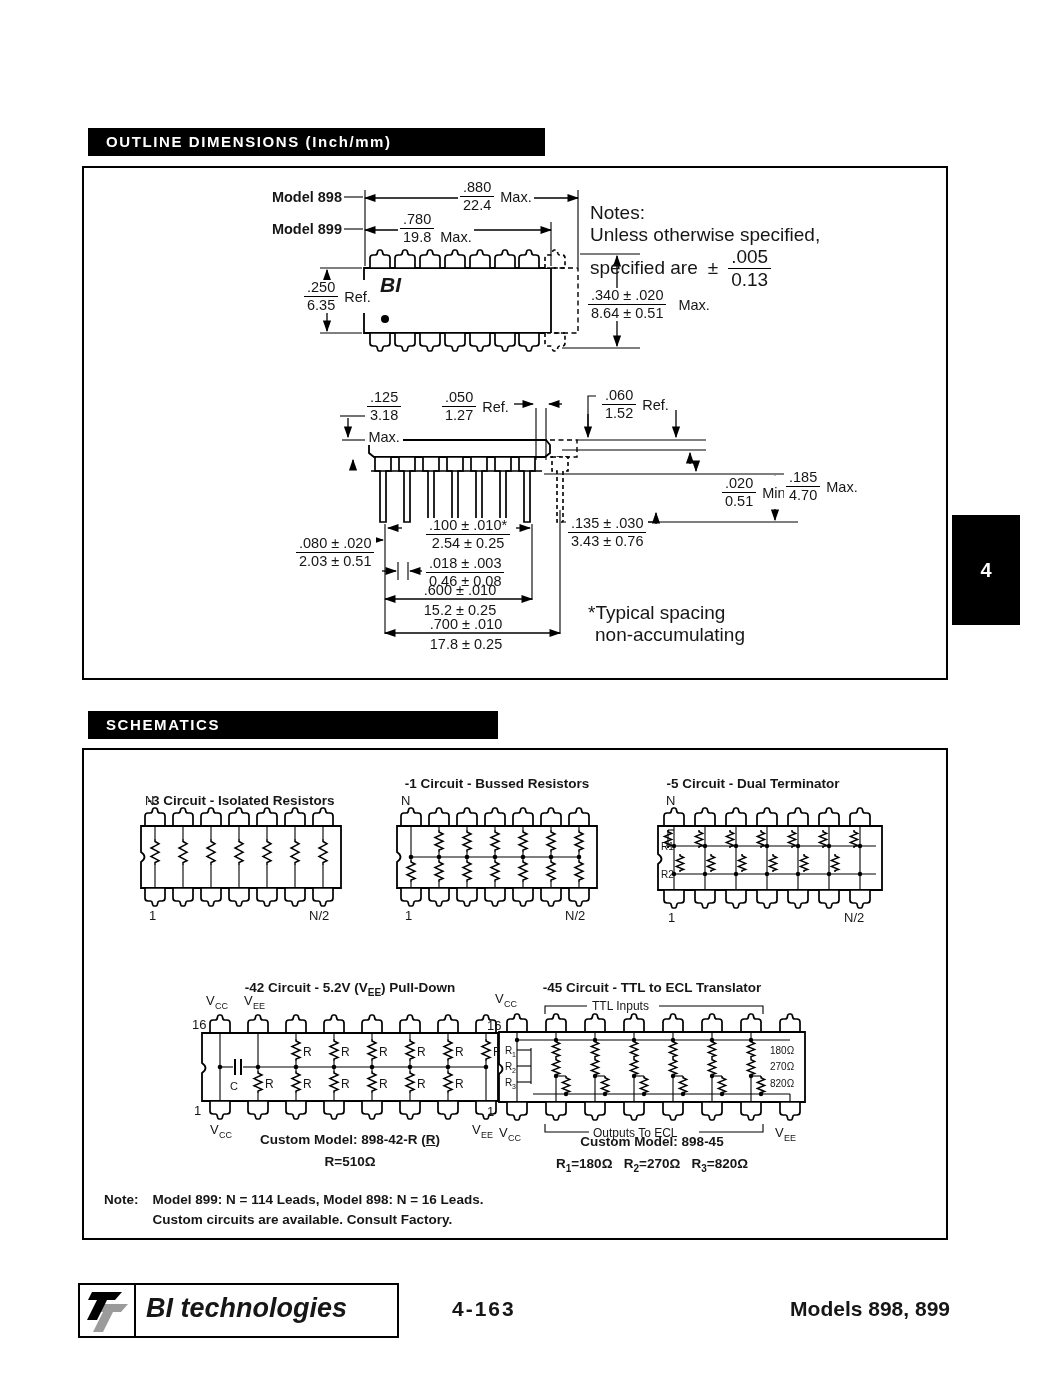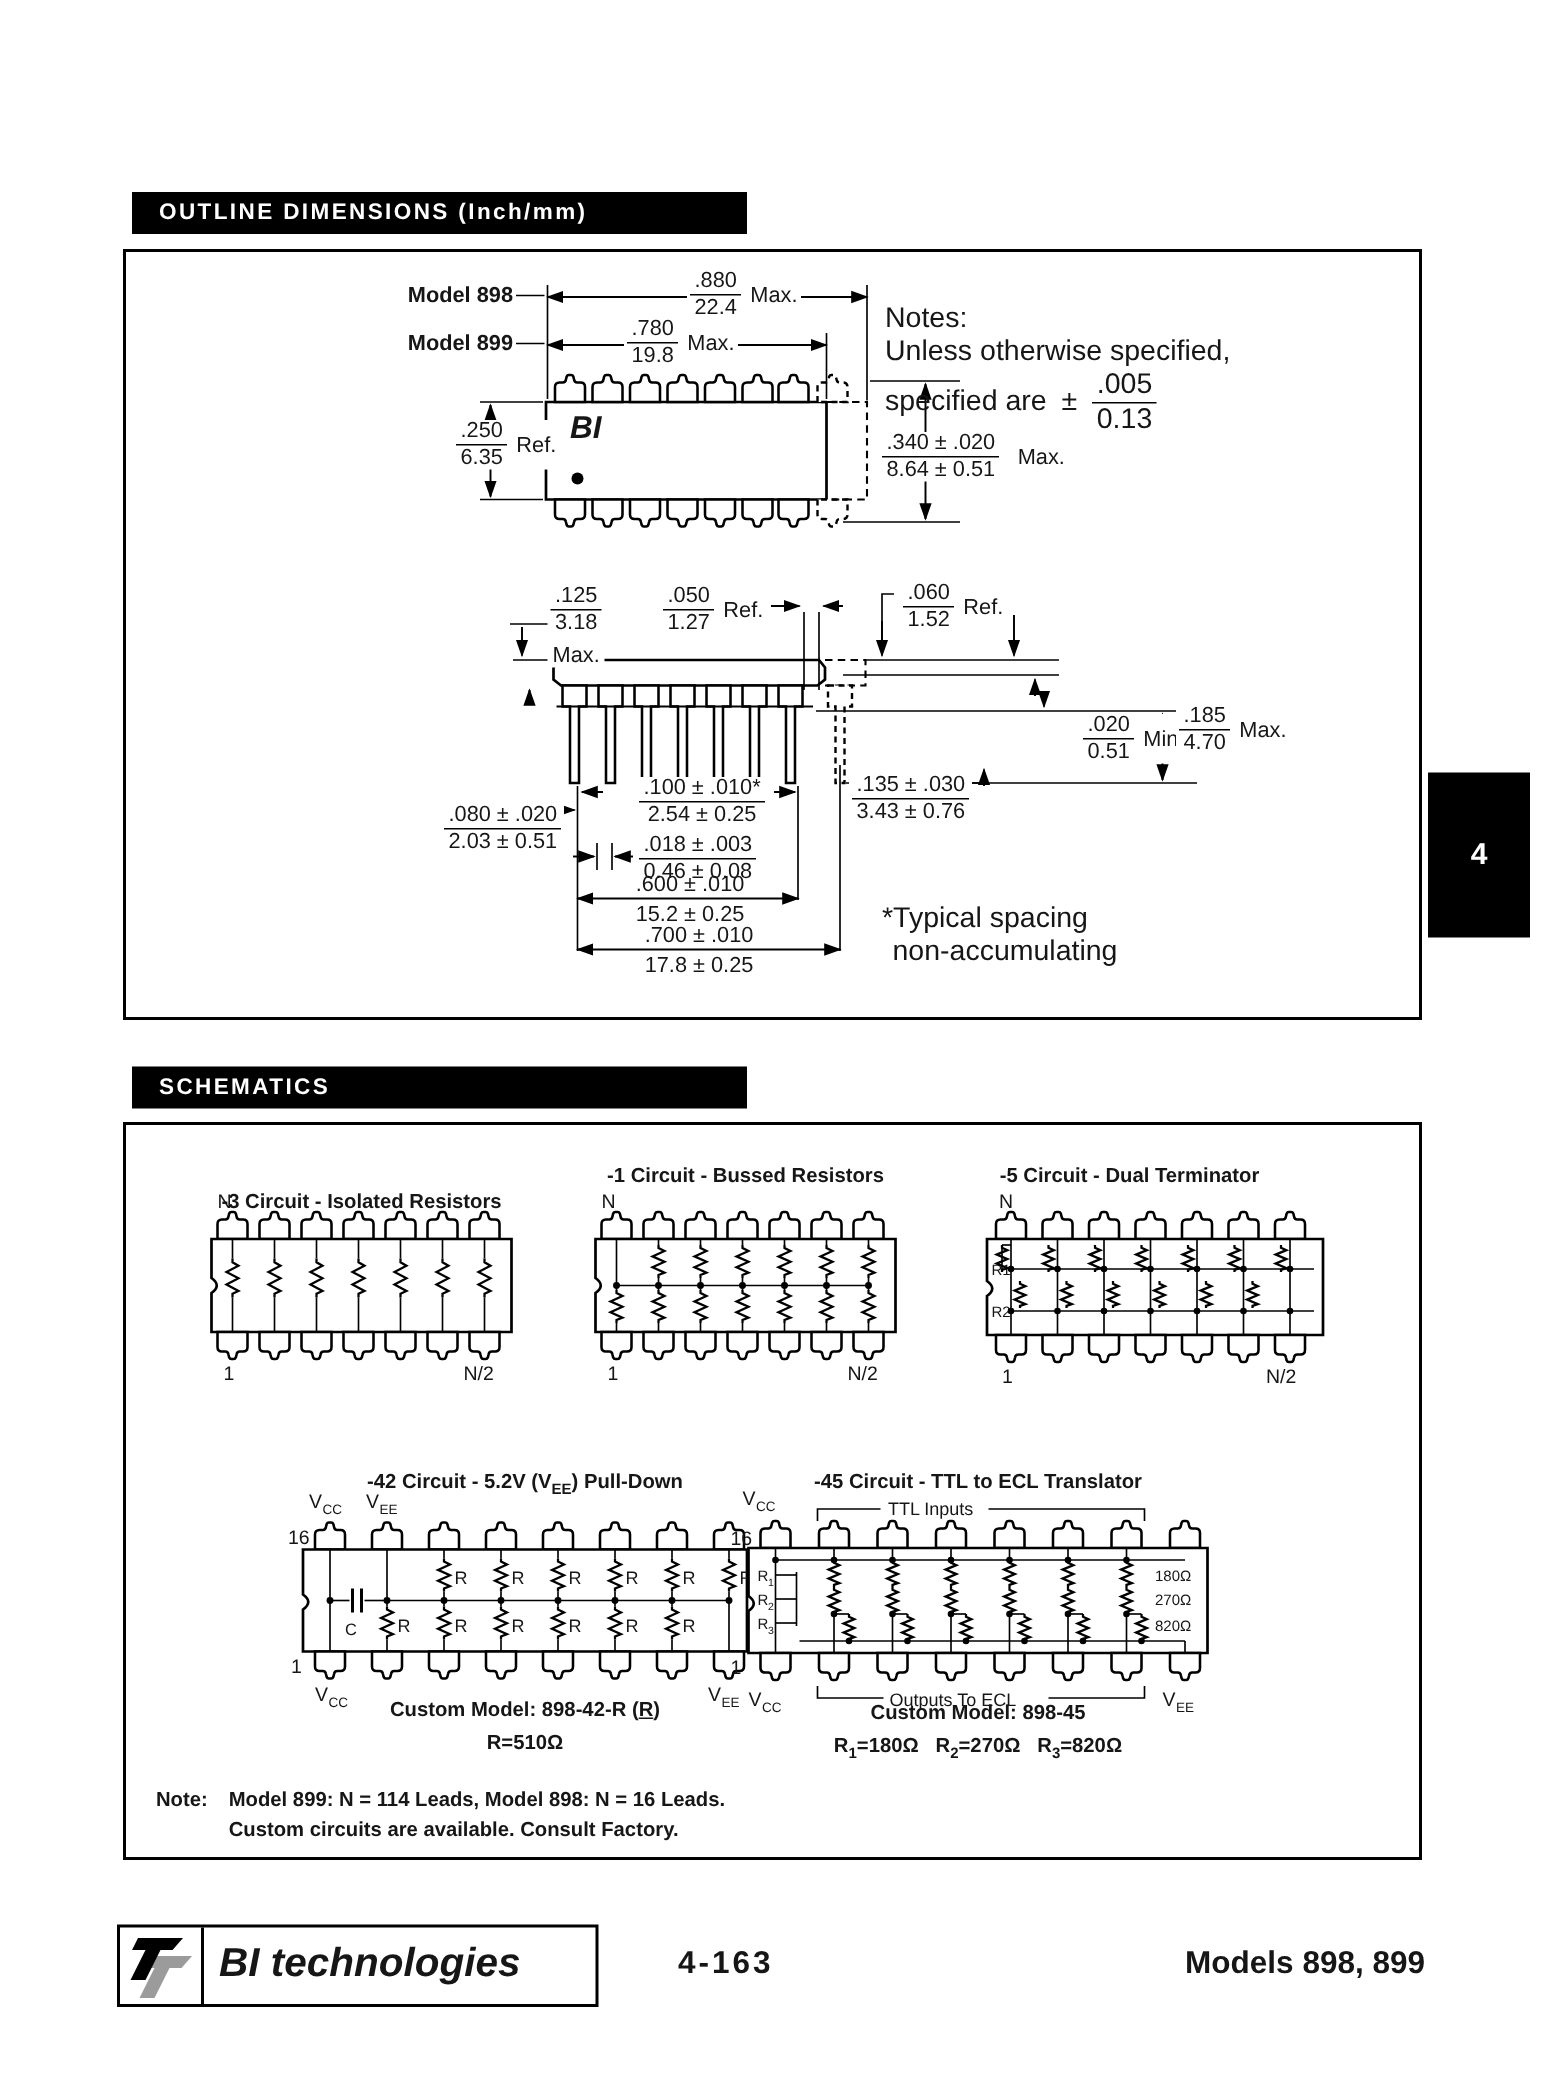--- a/index.html
+++ b/index.html
@@ -45,21 +45,21 @@
     </marker>
     <path id="pinU" d="M1,18 V8 Q1,5 4,5 H6.2 Q8,5 8.3,3 L8.8,1 Q9.2,0 10.2,0 H11.8 Q12.8,0 13.2,1 L13.7,3 Q14,5 15.8,5 H18 Q21,5 21,8 V18 Z"></path>
     <path id="pinD" d="M1,0 V10 Q1,13 4,13 H6.2 Q8,13 8.3,15 L8.8,17 Q9.2,18 10.2,18 H11.8 Q12.8,18 13.2,17 L13.7,15 Q14,13 15.8,13 H18 Q21,13 21,10 V0 Z"></path>
     <path id="leadS" d="M0,0 H16 V14 H11 V65 H5 V14 H0 Z"></path>
     <path id="res26" d="M0,0 L0,2.5 L4,4.8 L-4,9 L4,13.2 L-4,17.4 L4,21.6 L0,23.5 L0,26"></path>
     <path id="res22" d="M0,0 L0,2 L4,4 L-4,7.6 L4,11.2 L-4,14.8 L4,18.4 L0,20 L0,22"></path>
     <path id="res18" d="M0,0 L0,1.8 L3.6,3.4 L-3.6,6.4 L3.6,9.4 L-3.6,12.4 L3.6,15.4 L0,16.6 L0,18"></path>
   </defs>
 </svg>
 
-<div class="bar" style="left:88px;top:128px;width:410px;">OUTLINE DIMENSIONS (Inch/mm)</div>
+<div class="bar" style="left:88px;top:128px;width:457px;">OUTLINE DIMENSIONS (Inch/mm)</div>
 
 <div class="box" style="left:82px;top:166px;width:862px;height:510px;">
 
   <svg width="862" height="510" viewBox="0 0 862 510" style="left:0;top:0;">
 
     <path class="body" d="M280,100 H467 V165 H280 V138 Q287,132.5 280,127 Z"></path>
     <use href="#pinU" class="pin" x="285" y="82"></use>
       <use href="#pinU" class="pin" x="310" y="82"></use>
     <use href="#pinU" class="pin" x="335" y="82"></use>
       <use href="#pinU" class="pin" x="360" y="82"></use>
@@ -157,21 +157,21 @@
       <span>Model 899</span>
     </div>
 
   <div class="dimlbl" style="left:374px;top:12px;">
     <span class="frac">
         <span class="top">.880</span>
         <span class="bot">22.4</span>
       </span>
     <span>Max.</span>
     </div>
-  <div class="dimlbl" style="left:332px;top:44px;">
+  <div class="dimlbl" style="left:314px;top:44px;align-items:flex-end;">
     <span class="frac">
         <span class="top">.780</span>
         <span class="bot">19.8</span>
       </span>
     <span>Max.</span>
     </div>
   <div class="dimlbl" style="left:218px;top:112px;">
     <span class="frac">
         <span class="top">.250</span>
         <span class="bot">6.35</span>

